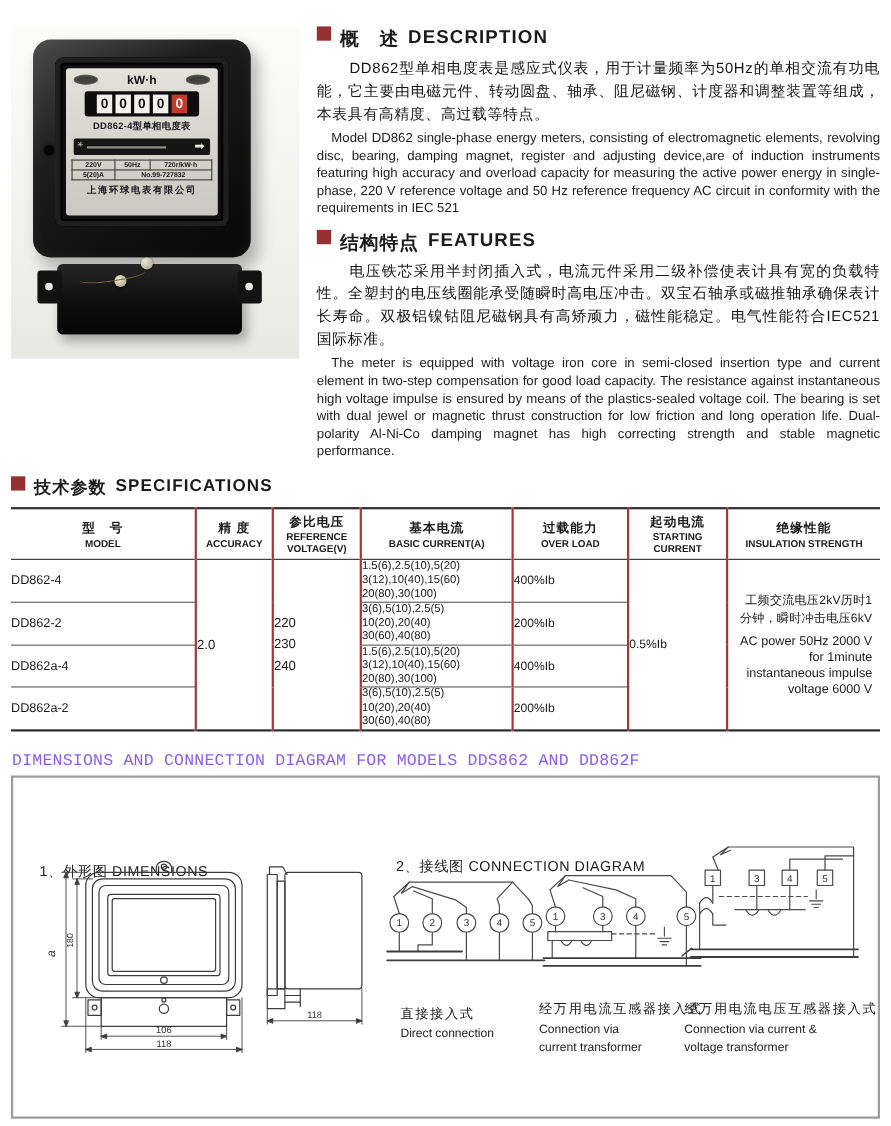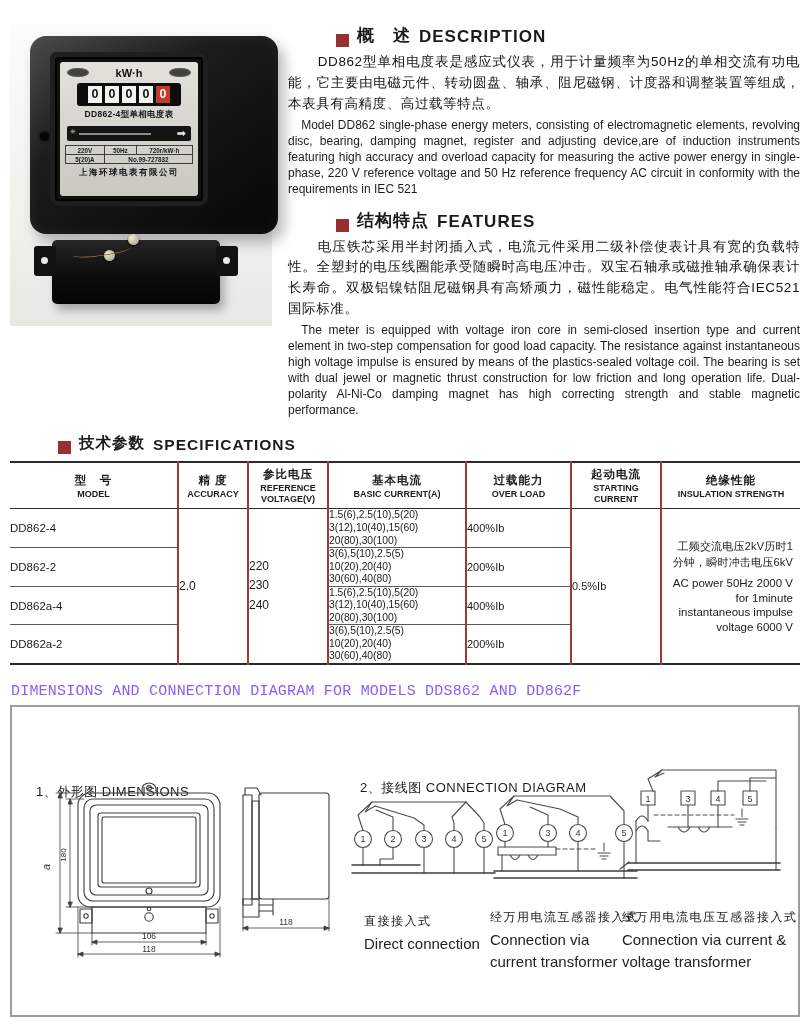--- a/index.html
+++ b/index.html
@@ -4,30 +4,30 @@
 <style>
   * { margin:0; padding:0; box-sizing:border-box; }
   html,body { width:810px; }
   body {
     height:1024px; background:#ffffff; color:#1b1b1b;
     font-family:"Liberation Sans", sans-serif; overflow:hidden; position:relative;
   }
   .page { padding:24px 10px 0 10px; width:810px; }
 
   
-  .sec-h { display:flex; align-items:flex-end; gap:8px;margin-left:48px; }
+  .sec-h { display:flex; align-items:flex-start; gap:8px; }
   .bullet { width:13px; height:13px; background:#973131; flex:0 0 auto; }
   .sec-title { font-size:17px; font-weight:bold; letter-spacing:1px; }
   .sec-title-sm { font-size:15.5px; font-weight:bold; letter-spacing:1px; }
 
   
   .top-row { display:flex; gap:16px; }
   .photo { width:262px; min-width:262px; height:302px; position:relative;
            background:linear-gradient(180deg,#fcfcfa 0%,#efefec 70%,#e7e7e4 100%); }
-  .meter-body { position:absolute; left:20px; top:12px; width:248px; height:198px;
+  .meter-body { position:absolute; left:20px; top:12px; width:198px; height:198px;
     background:linear-gradient(145deg,#4a4a4a 0%,#1d1d1d 35%,#101010 70%,#070707 100%);
     border-radius:16px; box-shadow:6px 8px 14px rgba(0,0,0,.28), inset 0 0 14px rgba(255,255,255,.06); }
   .meter-frame { position:absolute; left:20px; top:16px; width:158px; height:154px;
     background:#101010; border-radius:8px; box-shadow:inset 0 0 0 5px #1f1f1f, inset 0 0 0 7px #000; padding:10px; }
   .face { width:100%; height:100%; background:linear-gradient(180deg,#e2e1da,#c9c8c1); border-radius:3px;
     position:relative; text-align:center; padding-top:5px; }
   .kwh { font-size:11px; font-weight:bold; color:#101010; }
   .badge { position:absolute; top:6px; width:22px; height:9px; border-radius:50%;
     background:#41413e; box-shadow:inset 0 0 2px #888; }
   .badge.l { left:7px; } .badge.r { right:7px; }
@@ -92,21 +92,21 @@
   .panel-h { position:absolute; font-size:13px; color:#1d1d1d; letter-spacing:.5px;margin-top:32px; }
   .panel-h.h1 { left:24px; top:44px; }
   .panel-h.h2 { left:348px; top:40px; }
   svg.draw { position:absolute; stroke-linecap:round; stroke-linejoin:round; }
   .dim-svg { left:26px; top:72px; }
   .conn-a { left:336px; top:80px; }
   .conn-b { left:478px; top:78px; }
   .conn-c { left:608px; top:46px; }
   .cap { position:absolute; }
   .cap .zh { font-size:12px; letter-spacing:1.5px; color:#1a1a1a; }
-  .cap .en { font-size:15px; color:#222; margin-top:3px; line-height:1.45; white-space:pre-line; }
+  .cap .en { font-size:11px; color:#222; margin-top:3px; line-height:1.45; white-space:pre-line; }
   .cap.c1 { left:352px; top:206px; }
   .cap.c2 { left:478px; top:202px; }
   .cap.c3 { left:610px; top:202px; }
   text { font-family:"Liberation Sans", sans-serif; fill:#333; stroke:none; }
 </style>
 </head>
 <body>
 
 <div class="page">
 

